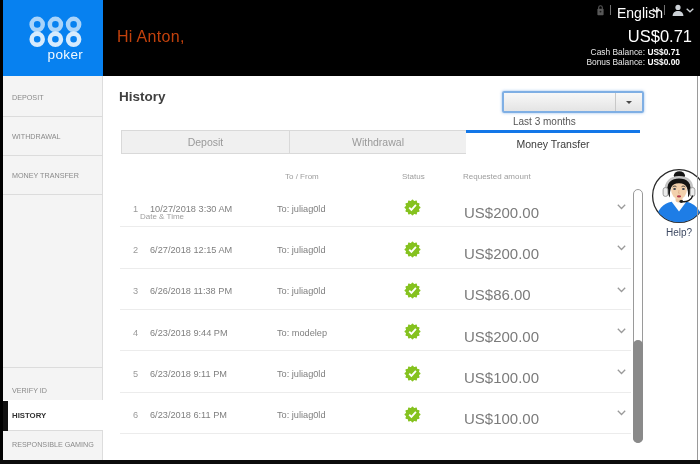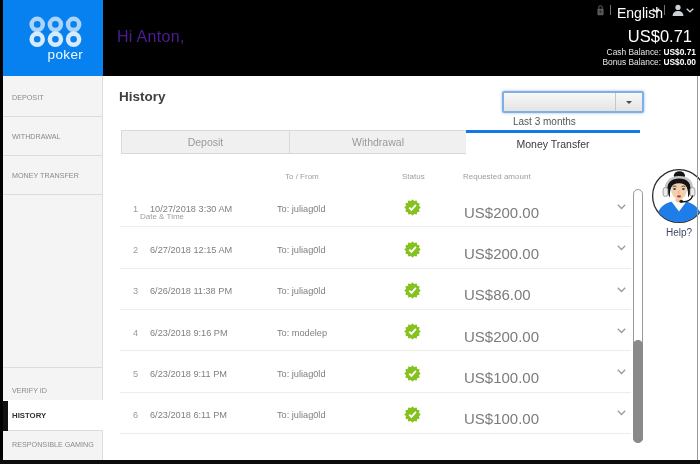--- a/index.html
+++ b/index.html
@@ -2,23 +2,23 @@
 <html><head>
 <meta charset="utf-8">
 <style>
   html,body{margin:0;padding:0}
   body{width:700px;height:464px;position:relative;overflow:hidden;background:#fff;
        font-family:"Liberation Sans",sans-serif;}
   .abs{position:absolute}
   
   #header{left:0;top:0;width:700px;height:76px;background:#000;}
   #logo{left:3px;top:0;width:100px;height:76px;background:#0781f0;}
-  #hianton{left:117px;top:28px;color:#4c1d95;font-size:16px;letter-spacing:.3px;}
+  #hianton{left:117px;top:28px;color:#c2410c;font-size:16px;letter-spacing:.3px;}
   #bigbal{right:8px;top:27px;color:#fff;font-size:16.5px;}
-  .ballbl{right:4px;color:#e8e8e8;font-size:8.4px;white-space:nowrap;}
+  .ballbl{right:20px;color:#e8e8e8;font-size:8.4px;white-space:nowrap;}
   .ballbl b{color:#fff;}
   
   #lbord{left:0;top:0;width:3px;height:464px;background:#000;}
   #bbar{left:0;top:460px;width:700px;height:4px;background:#0c0c0c;}
   #rbord{left:697px;top:76px;width:1px;height:384px;background:#9a9a9a;}
   
   #sidebar{left:3px;top:76px;width:100px;height:384px;background:#f4f4f4;border-right:1px solid #ddd;box-sizing:border-box;}
   .sitem{position:absolute;left:0;width:100px;box-sizing:border-box;color:#8a8a8a;font-size:7.2px;letter-spacing:0;
          display:flex;align-items:center;padding-left:9px;white-space:nowrap;}
   #hist-mark{left:0px;top:401px;width:8px;height:30px;background:#111;}
@@ -164,21 +164,21 @@
     </div>
     <div class="ra">US$86.00</div>
     <div class="rc">
       <svg width="9" height="6" viewBox="0 0 9 6">
         <path d="M0.8 0.8l3.7 3.7L8.2 0.8" fill="none" stroke="#9a9a9a" stroke-width="1.3"></path>
       </svg>
     </div>
   </div>
 <div class="row" style="top:310.0px">
  <div class="rn">4</div>
-    <div class="rd">6/23/2018 9:16 PM</div>
+    <div class="rd">6/23/2018 9:44 PM</div>
     <div class="rt">To: modelep</div>
  <div class="rb">
       <svg width="17" height="17" viewBox="0 0 16 16">
         <path d="M15.57 8.0 L15.37 8.48 L14.89 8.91 L14.39 9.27 L14.11 9.64 L14.17 10.09 L14.42 10.66 L14.63 11.27 L14.56 11.79 L14.14 12.1 L13.51 12.23 L12.9 12.29 L12.48 12.48 L12.29 12.9 L12.23 13.51 L12.1 14.14 L11.79 14.56 L11.27 14.63 L10.66 14.42 L10.09 14.17 L9.64 14.11 L9.27 14.39 L8.91 14.89 L8.48 15.37 L8.0 15.57 L7.52 15.37 L7.09 14.89 L6.73 14.39 L6.36 14.11 L5.91 14.17 L5.34 14.42 L4.73 14.63 L4.22 14.56 L3.9 14.14 L3.77 13.51 L3.71 12.9 L3.52 12.48 L3.1 12.29 L2.49 12.23 L1.86 12.1 L1.44 11.79 L1.37 11.27 L1.58 10.66 L1.83 10.09 L1.89 9.64 L1.61 9.27 L1.11 8.91 L0.63 8.48 L0.43 8.0 L0.63 7.52 L1.11 7.09 L1.61 6.73 L1.89 6.36 L1.83 5.91 L1.58 5.34 L1.37 4.73 L1.44 4.22 L1.86 3.9 L2.49 3.77 L3.1 3.71 L3.52 3.52 L3.71 3.1 L3.77 2.49 L3.9 1.86 L4.21 1.44 L4.73 1.37 L5.34 1.58 L5.91 1.83 L6.36 1.89 L6.73 1.61 L7.09 1.11 L7.52 0.63 L8.0 0.43 L8.48 0.63 L8.91 1.11 L9.27 1.61 L9.64 1.89 L10.09 1.83 L10.66 1.58 L11.27 1.37 L11.79 1.44 L12.1 1.86 L12.23 2.49 L12.29 3.1 L12.48 3.52 L12.9 3.71 L13.51 3.77 L14.14 3.9 L14.56 4.21 L14.63 4.73 L14.42 5.34 L14.17 5.91 L14.11 6.36 L14.39 6.73 L14.89 7.09 L15.37 7.52 Z" fill="#85c21f"></path>
         <path d="M4.9 8.1 l2.1 2.2 L11.2 5.6" fill="none" stroke="#fff" stroke-width="1.7"></path>
       </svg>
     </div>
     <div class="ra">US$200.00</div>
     <div class="rc">
       <svg width="9" height="6" viewBox="0 0 9 6">

